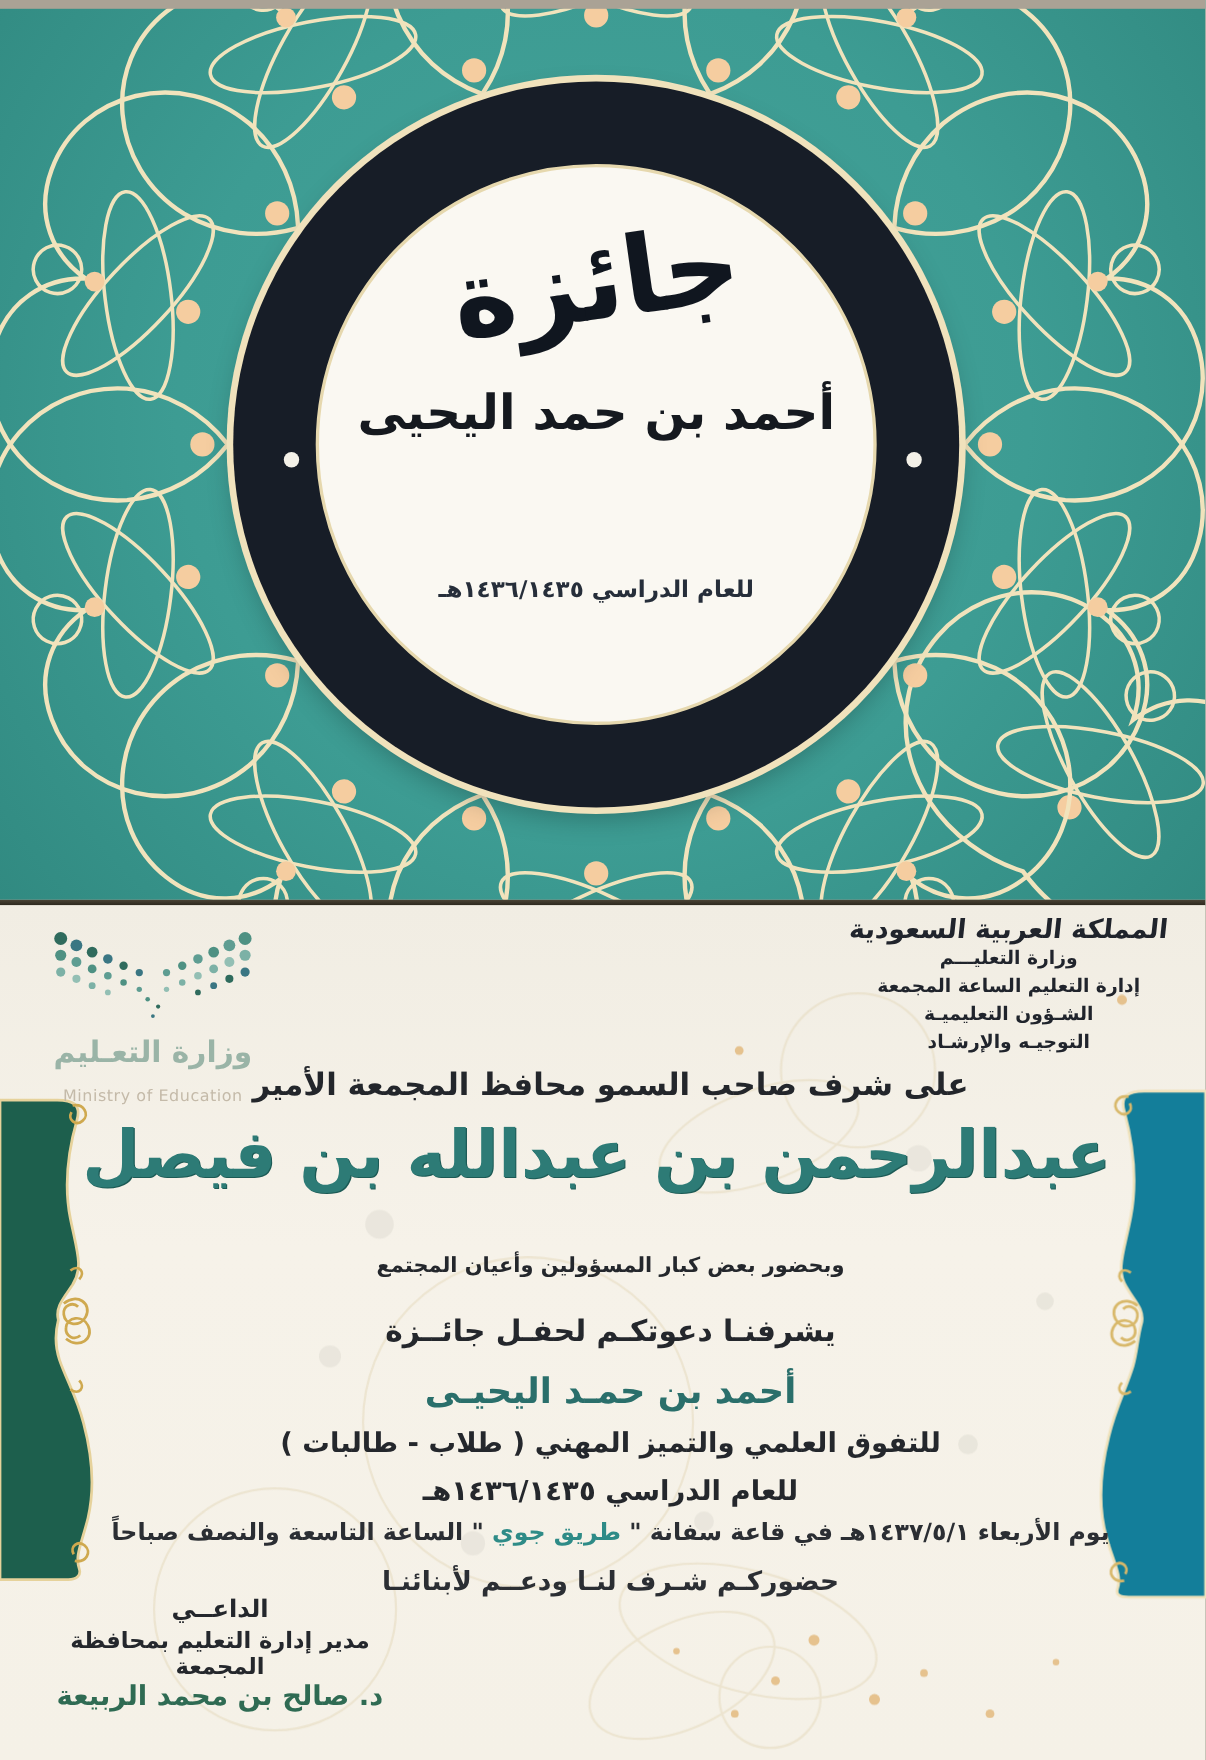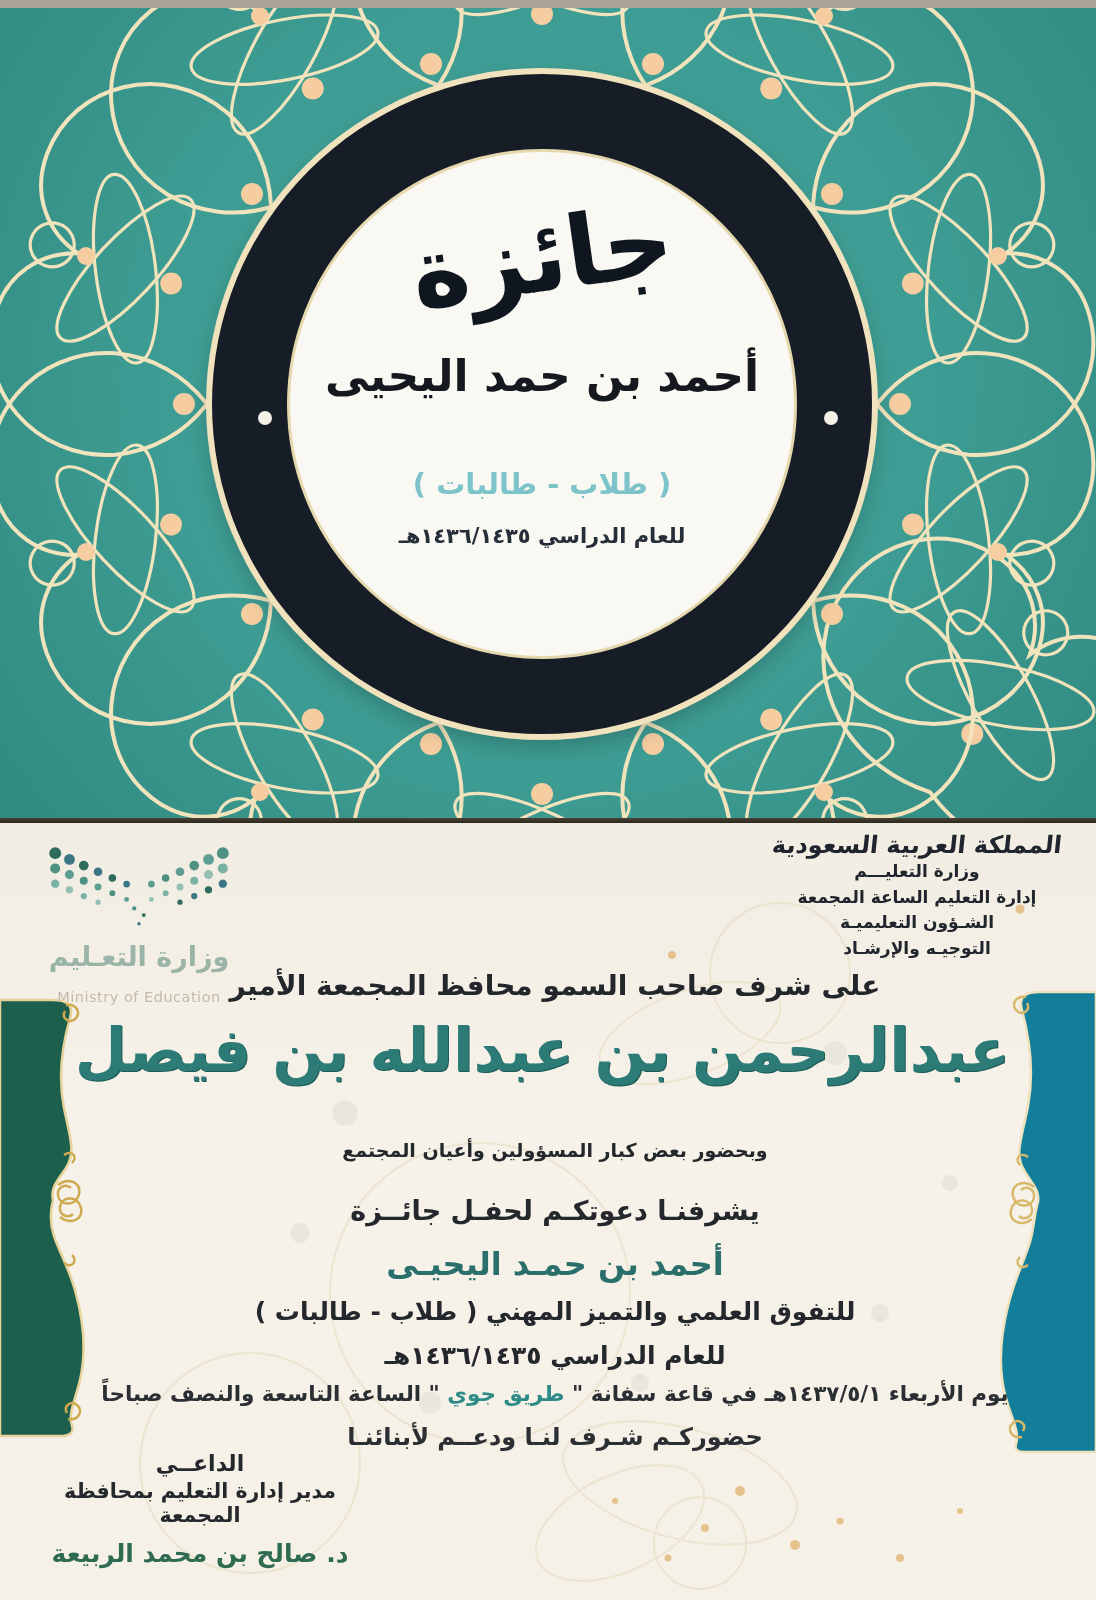--- a/index.html
+++ b/index.html
@@ -55,21 +55,21 @@
   .invite{top:348px;font-size:27px;font-weight:bold;color:#24272c;}
   .award{top:398px;font-size:32px;font-weight:bold;color:#2a6f6b;}
   .scope{top:450px;font-size:25px;font-weight:bold;color:#24272c;}
   .year2{top:494px;font-size:25px;font-weight:bold;color:#24272c;}
   .event{top:534px;font-size:21.5px;font-weight:bold;color:#2b2e33;}
   .event .venue{color:#2e8b87;}
   .closing{top:576px;font-size:24px;font-weight:bold;color:#2b2e33;}
   .signature{position:absolute;left:30px;top:628px;width:340px;text-align:center;}
   .sig-label{font-size:22px;font-weight:bold;color:#24272c;}
   .sig-title{font-size:20.5px;font-weight:bold;color:#24272c;margin-top:3px;}
-  .sig-name{font-size:25px;font-weight:bold;color:#2f6b53;margin-top:12px;}
+  .sig-name{font-size:25px;font-weight:bold;color:#2f6b53;margin-top:0;}
 </style>
 </head>
 <body>
 
 <div class="page">
 
   <div class="top-card">
 
     <svg class="mandala" width="1096" height="818" viewBox="0 0 1096 818">
       <defs>
@@ -138,21 +138,20 @@
       </g>
     </svg>
 
     <div class="ring-navy"></div>
     <div class="ring-dot" style="left:258px;top:411px;"></div>
     <div class="ring-dot" style="left:824px;top:411px;"></div>
 
     <div class="circle-white">
       <div class="c-line c-jaiza">جائزة</div>
       <div class="c-line c-name">أحمد بن حمد اليحيى</div>
-      <div class="c-line c-aud">( طلاب - طالبات )</div>
       <div class="c-line c-year">للعام الدراسي ١٤٣٦/١٤٣٥هـ</div>
     </div>
 
     <div class="photo-strip"></div>
   </div>
 
   <div class="seam"></div>
 
   <div class="bottom-card">
 

